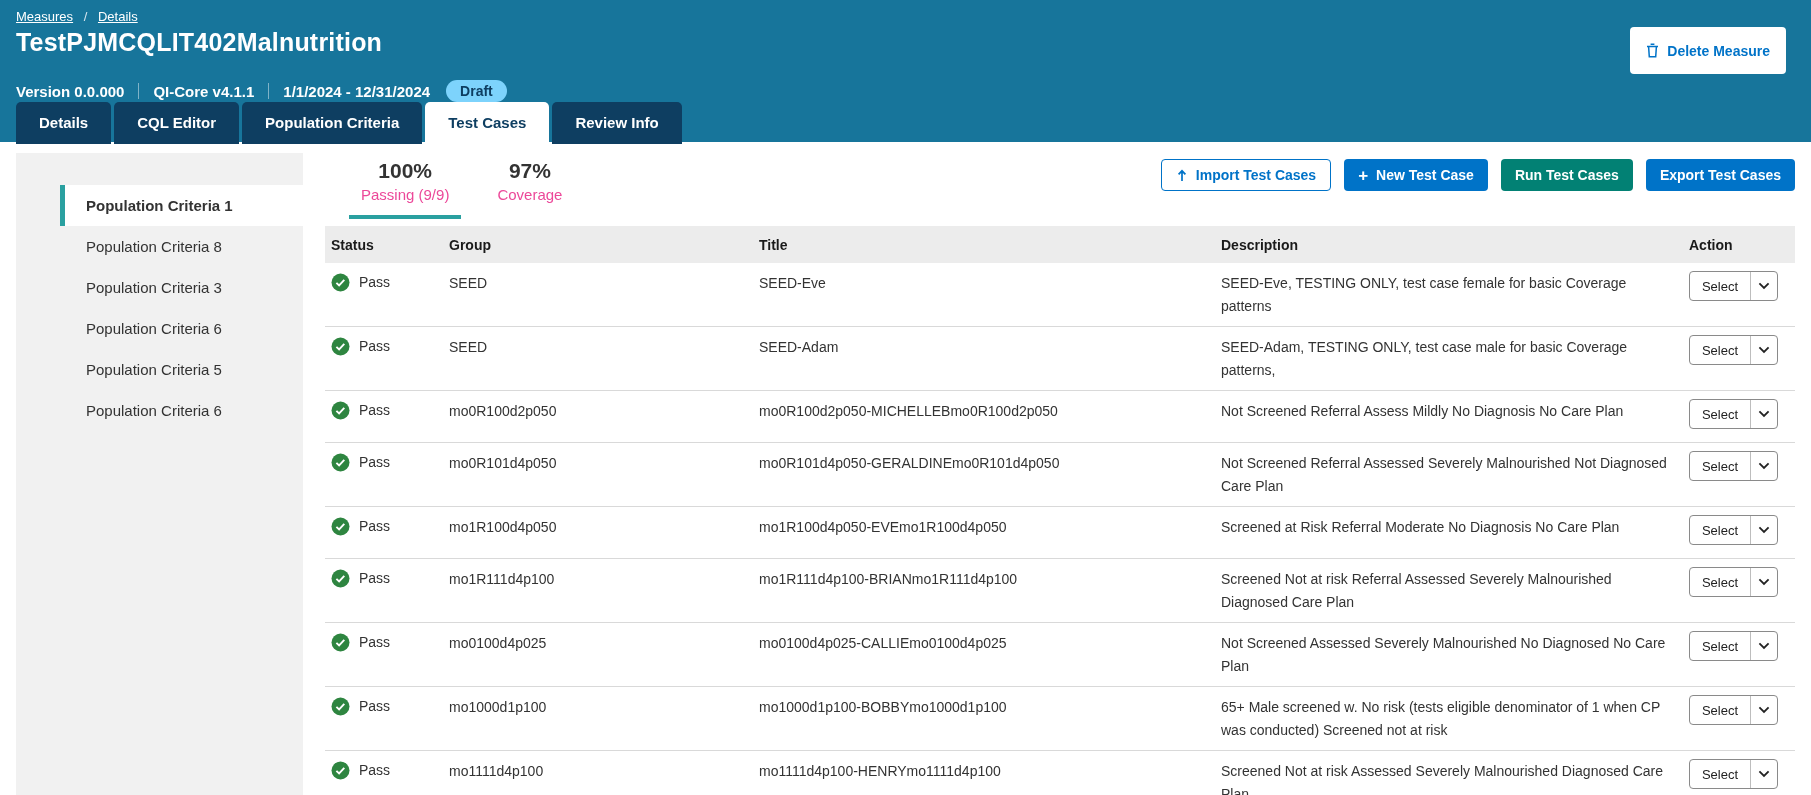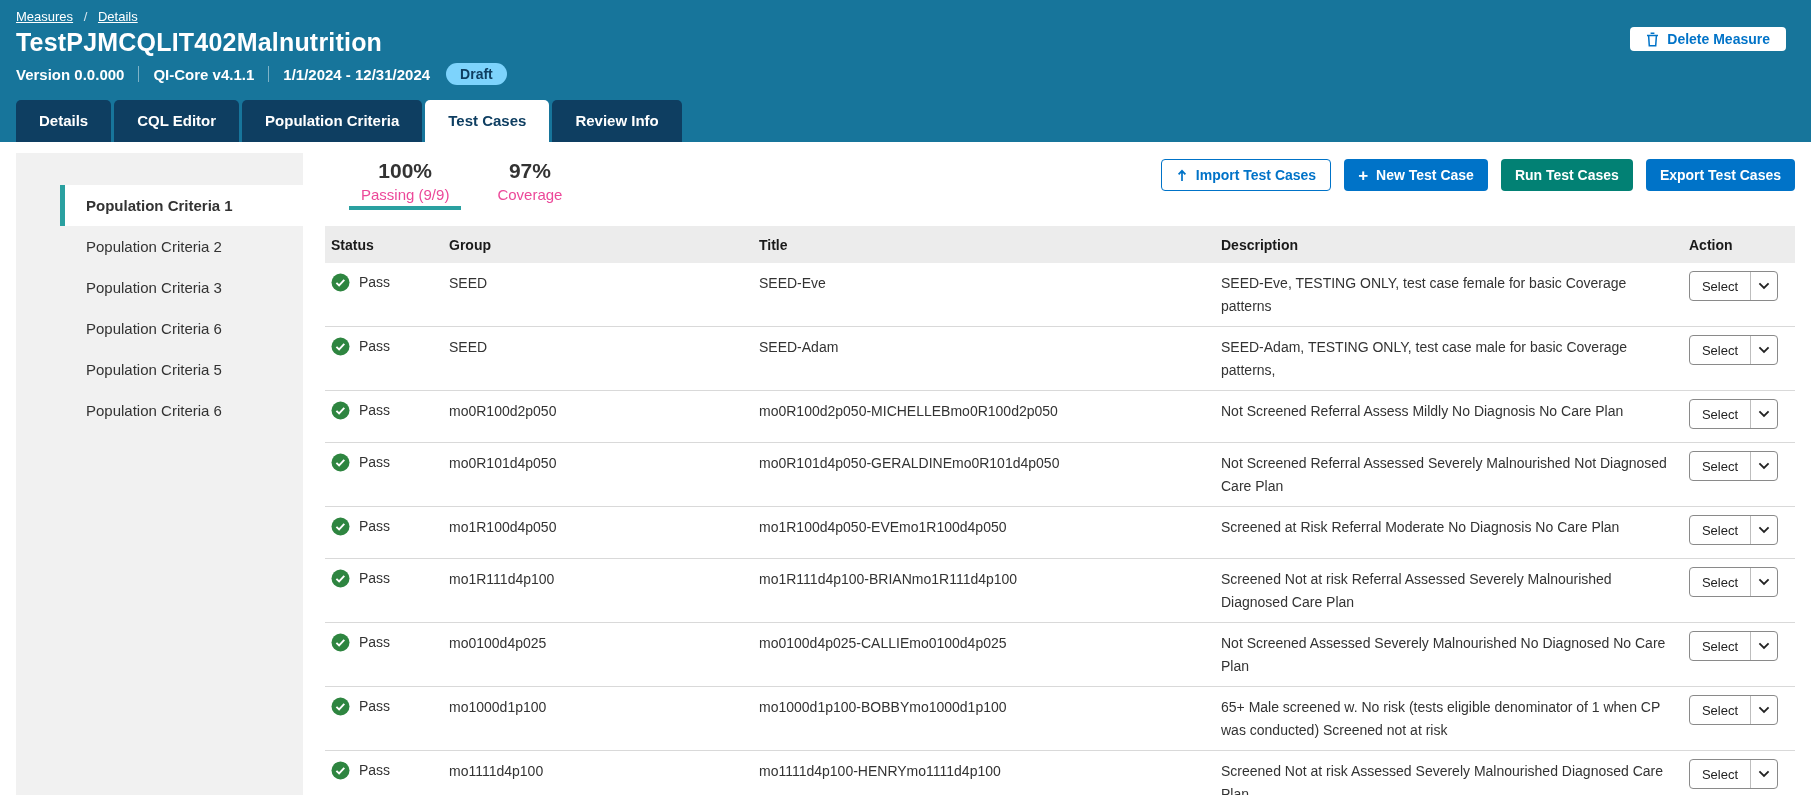--- a/index.html
+++ b/index.html
@@ -6,21 +6,21 @@
   html,body { width:1811px; height:795px; overflow:hidden; background:#fff;
     font-family:"Liberation Sans", sans-serif; color:#333; }
 
   
   .app-header { height:142px; background:#17759B; color:#fff; display:flex; flex-direction:column; }
   .breadcrumb { padding:9px 16px 0; font-size:13px; }
   .breadcrumb a { color:#fff; text-decoration:underline; cursor:pointer; }
   .breadcrumb .crumb-sep { margin:0 7px; color:#d7e6ee; }
   .title-row { padding:3px 25px 0 16px; display:flex; justify-content:space-between; align-items:flex-start; }
   .measure-title { font-size:25px; font-weight:700; letter-spacing:.2px; margin-top:1px; }
-  .delete-btn { background:#fff; color:#0073C8; border:none; border-radius:4px; height:24px;
+  .delete-btn { background:#fff; color:#0073C8; border:none; border-radius:4px; height:47px;
     padding:0 16px; font-size:14px; font-weight:700; display:flex; align-items:center; gap:8px;
     font-family:inherit; cursor:pointer; }
   .meta-row { padding:6px 16px 0; display:flex; align-items:center; font-size:15px; font-weight:600; }
   .meta-sep { width:1px; height:16px; background:rgba(255,255,255,.45); margin:0 14px; }
   .draft-pill { background:#7dd3fc; color:#0E3E61; border-radius:13px; padding:3px 14px;
     font-size:14px; font-weight:700; margin-left:16px; }
 
   .tabbar { margin-top:auto; padding-left:16px; display:flex; gap:3px; }
   .tab { background:#0E3E61; color:#fff; height:42px; line-height:42px; padding:0 23px;
     font-size:15px; font-weight:600; border-radius:5px 5px 0 0; cursor:pointer; white-space:nowrap; }
@@ -33,21 +33,21 @@
   .side-spacer { height:32px; }
   .side-item { height:41px; line-height:41px; padding-left:21px; font-size:15px; color:#333;
     border-left:5px solid transparent; cursor:pointer;margin-left:44px; }
   .side-item.selected { background:#fff; border-left-color:#2AA0A0; font-weight:700; }
 
   .main { flex:1; min-width:0; }
 
   .toolbar { height:73px; display:flex; justify-content:space-between; align-items:flex-start;
     padding:4px 0 0 24px; }
   .stats { display:flex; gap:24px; }
-  .stat { text-align:center; padding:0 12px 0; border-bottom:4px solid transparent; cursor:pointer; }
+  .stat { text-align:center; padding:0 12px 9px; border-bottom:4px solid transparent; cursor:pointer; }
   .stat.active { border-bottom-color:#2AA0A0; }
   .stat-value { font-size:21px; font-weight:700; color:#333; line-height:27px; }
   .stat-label { font-size:15px; color:#ec4899; line-height:22px; }
 
   .actions { display:flex; gap:13px; align-items:flex-start; margin-top:2px; }
   .btn { height:32px; border-radius:4px; padding:0 14px; font-size:14px; font-weight:700;
     display:flex; align-items:center; gap:8px; cursor:pointer; font-family:inherit; white-space:nowrap; }
   .btn-outline { background:#fff; color:#0073C8; border:1px solid #0073C8; }
   .btn-blue { background:#0073C8; color:#fff; border:none; }
   .btn-green { background:#028174; color:#fff; border:none; }
@@ -120,21 +120,21 @@
   </nav>
 </header>
 
 <div class="content">
 
   <aside class="sidebar">
     <div class="side-spacer"></div>
 
       <div class="side-item selected">Population Criteria 1</div>
 
-      <div class="side-item">Population Criteria 2</div>
+      <div class="side-item">Population Criteria 8</div>
 
       <div class="side-item">Population Criteria 3</div>
 
       <div class="side-item">Population Criteria 6</div>
 
       <div class="side-item">Population Criteria 5</div>
 
       <div class="side-item">Population Criteria 6</div>
 
   </aside>

